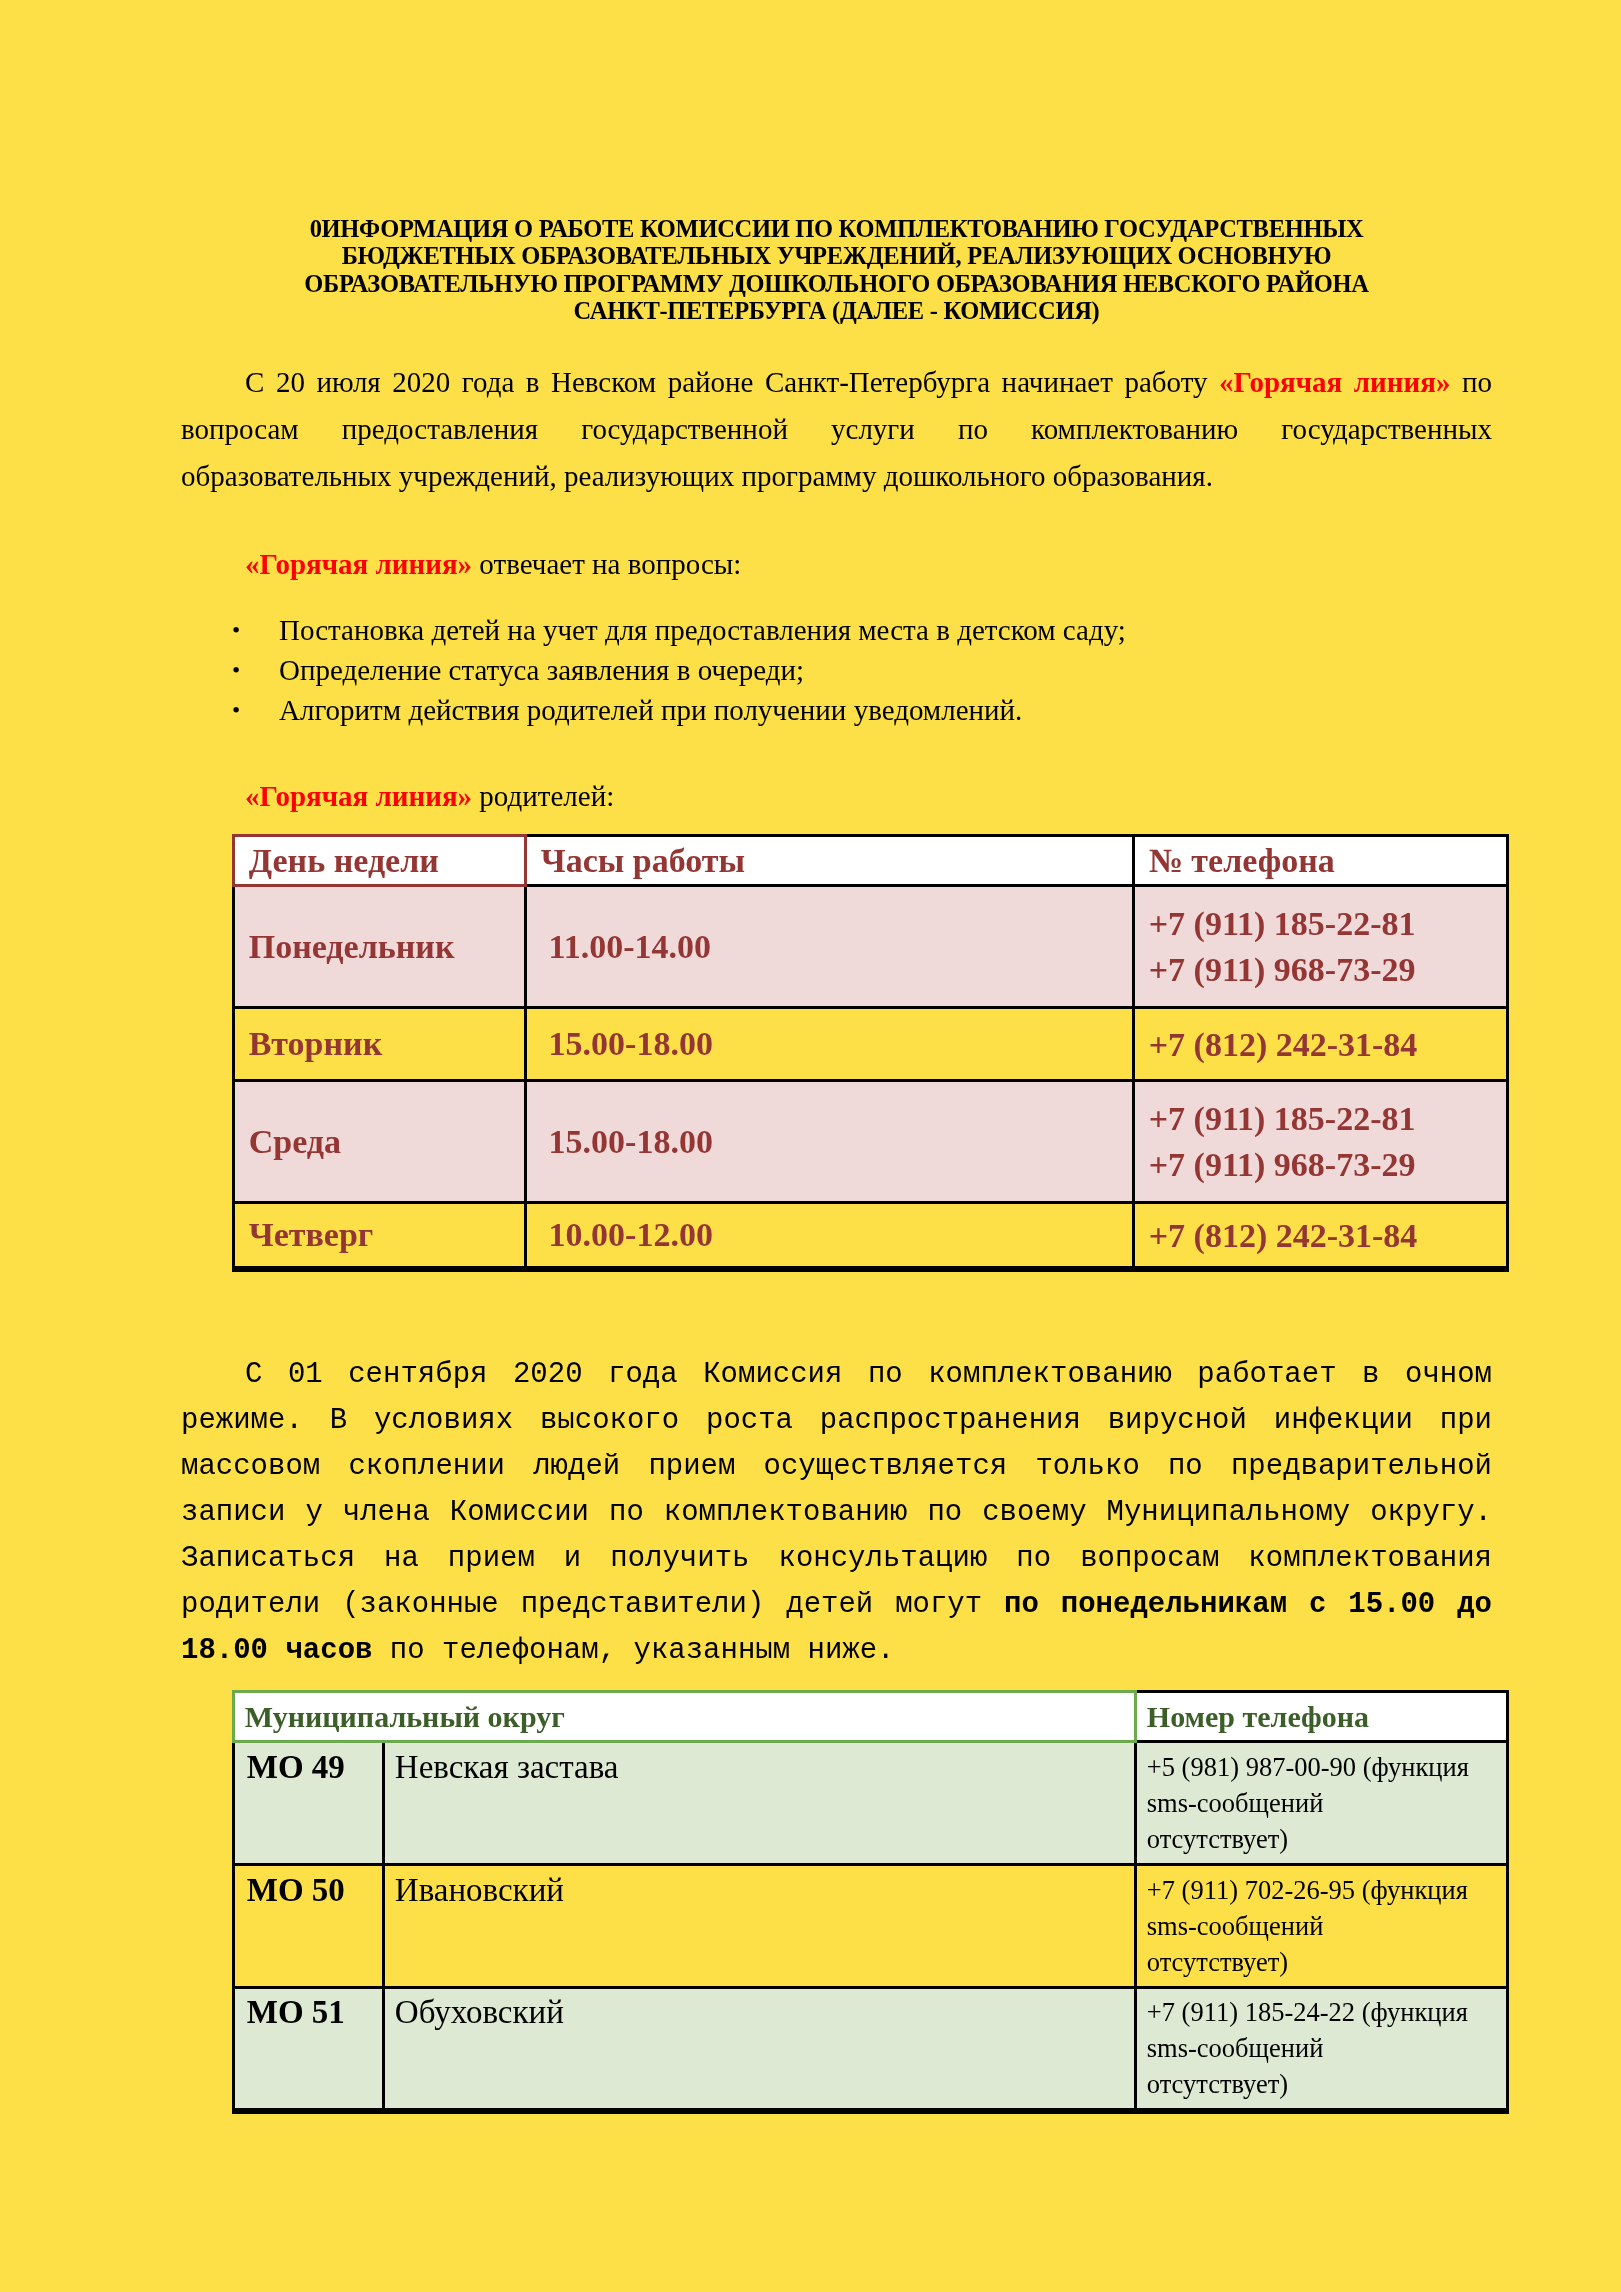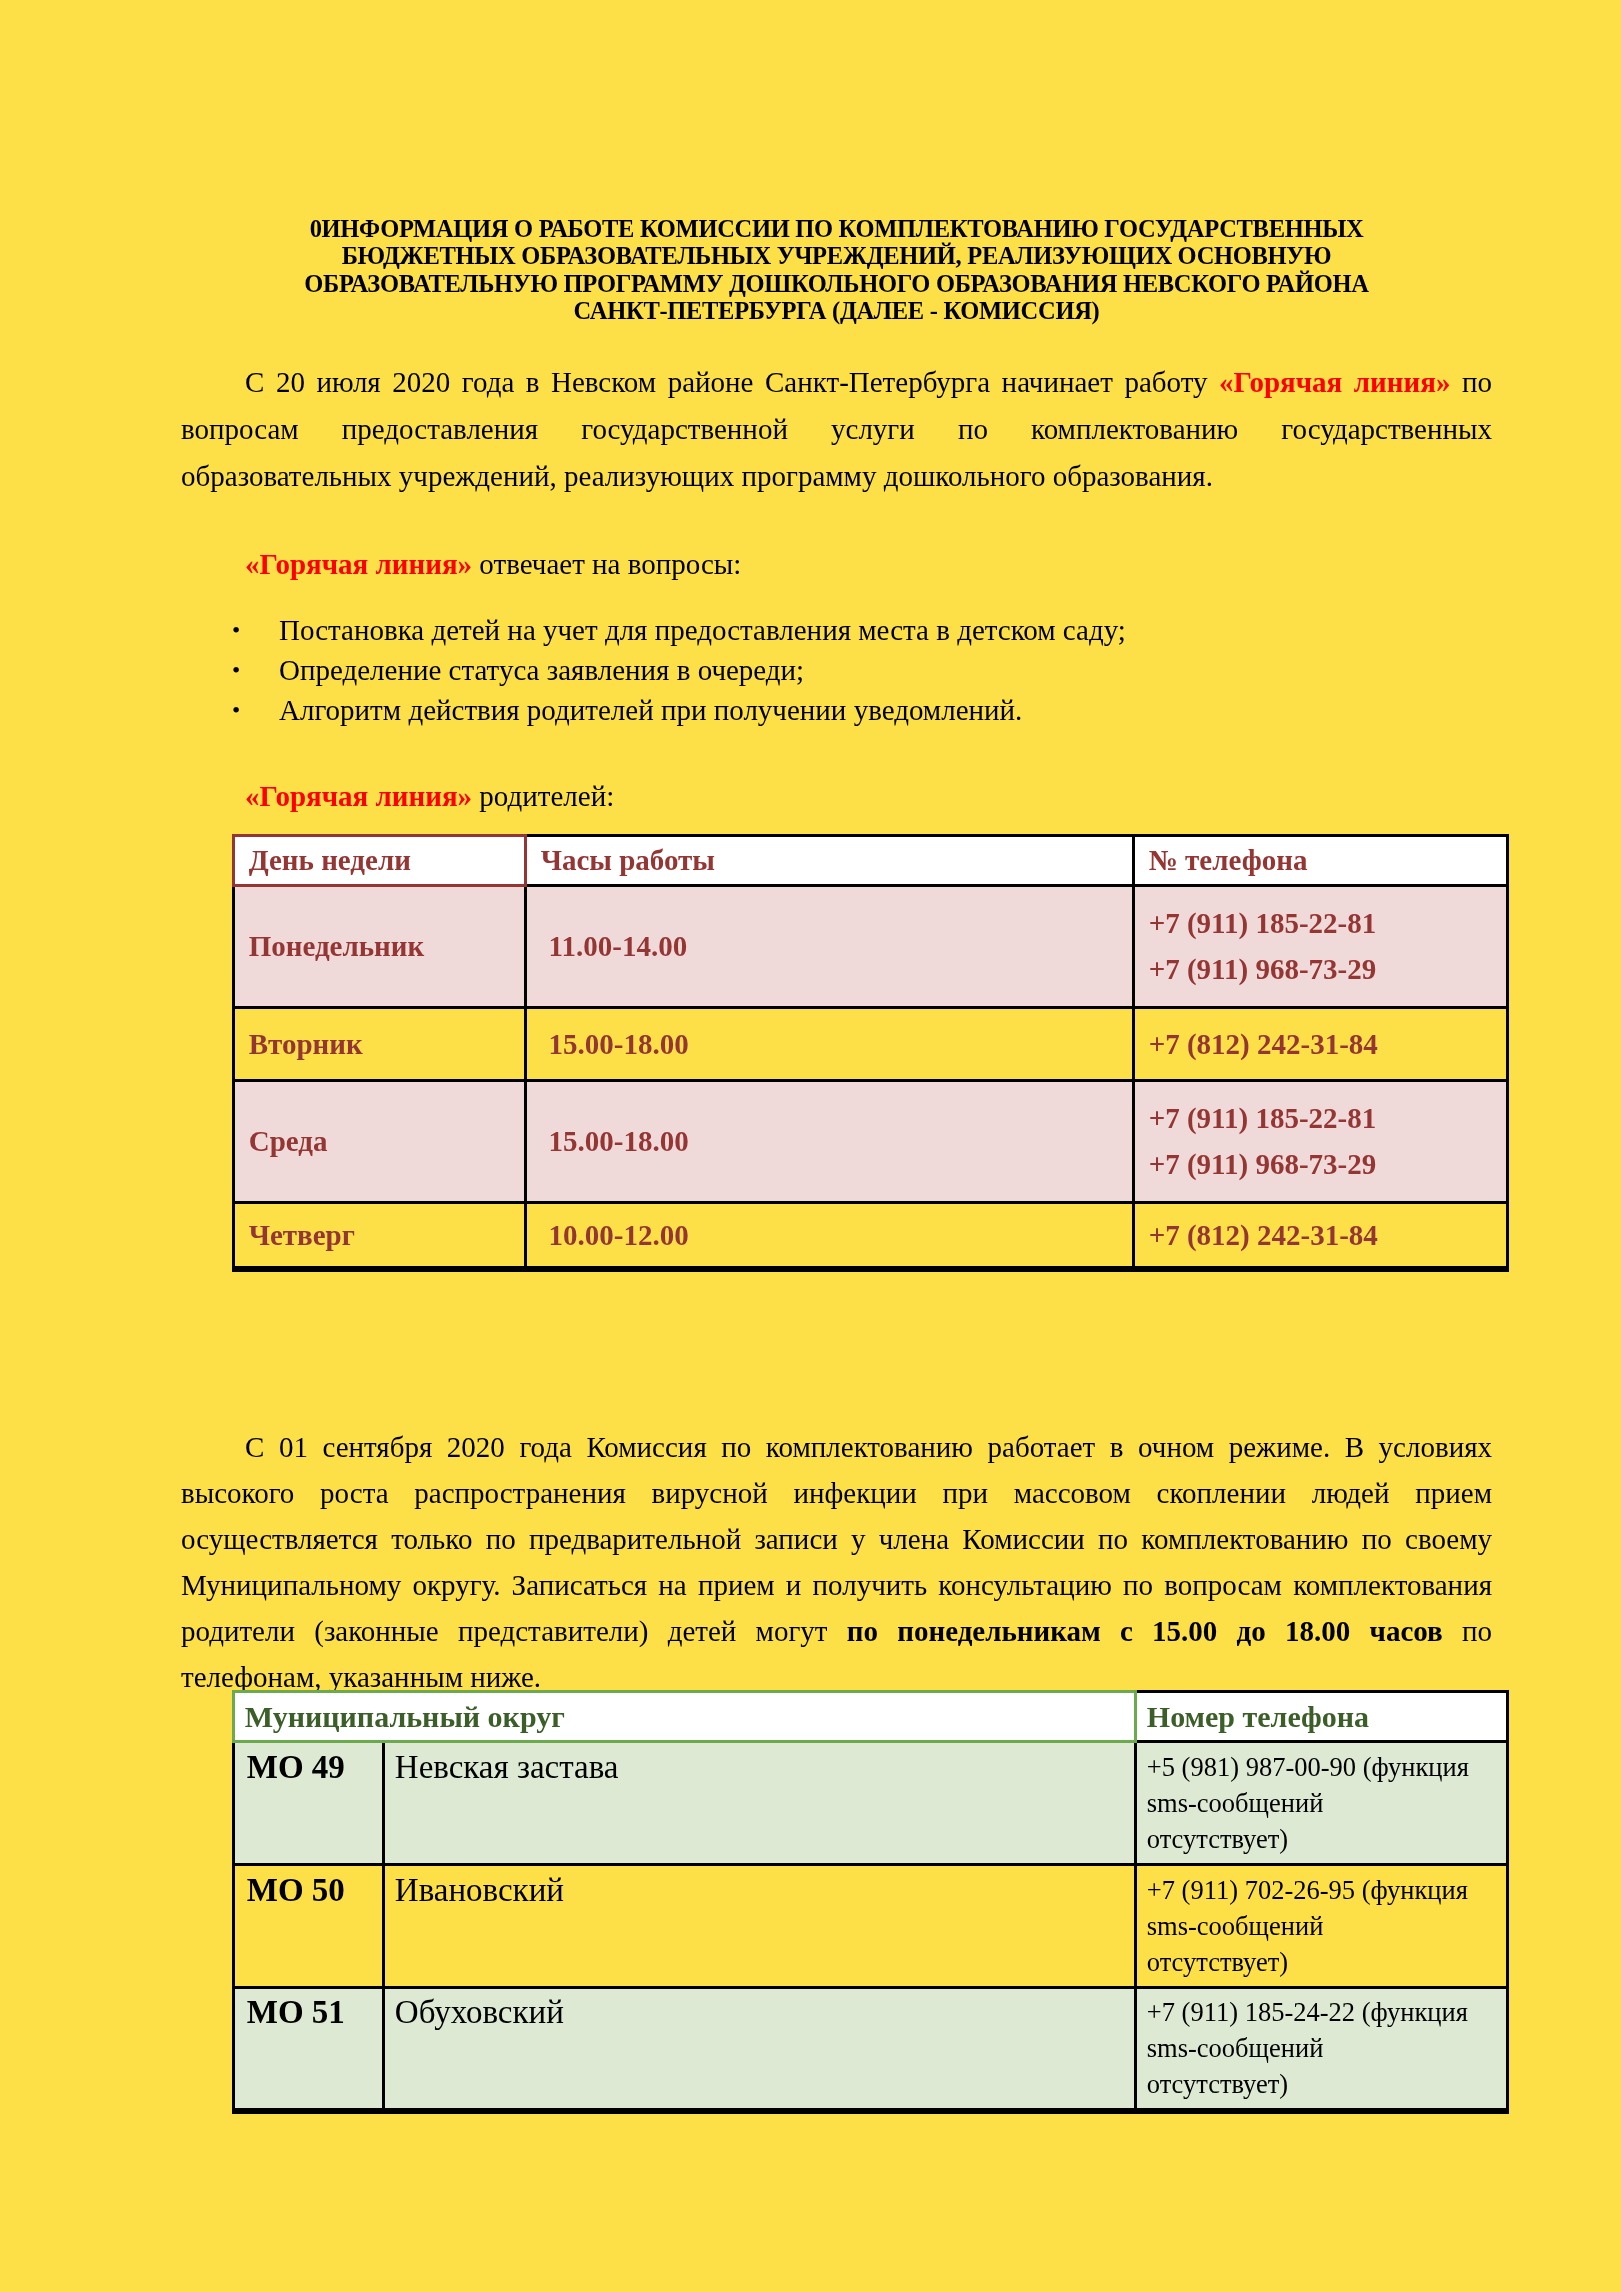--- a/index.html
+++ b/index.html
@@ -18,21 +18,21 @@
     text-align:center;font-weight:bold;font-size:24.5px;line-height:27.4px;
     letter-spacing:-0.3px;
   }
   .doc-title .tline{white-space:nowrap;}
   .para{
     position:absolute;left:181px;width:1311px;
     font-size:29px;line-height:47px;text-align:justify;
     text-indent:64px;margin:0;
   }
   .p1{top:359px;}
-  .p3{top:1424px;line-height:46px;}
+  .p3{top:1352px;line-height:46px;font-family:Liberation Mono, monospace;}
   .red{color:#FF0000;font-weight:bold;}
   .bold{font-weight:bold;}
   .subhead{
     position:absolute;left:181px;width:1311px;
     font-size:29px;line-height:39px;margin:0;padding-left:64px;box-sizing:border-box;
   }
   .sub1{top:545px;}
   .sub2{top:777px;}
   .bullets{
     position:absolute;top:610px;left:181px;width:1311px;
@@ -45,21 +45,21 @@
     position:absolute;left:51px;top:0;font-size:23.5px;line-height:40px;
   }
   
   table{border-collapse:collapse;table-layout:fixed;}
   .table1{
     position:absolute;top:834px;left:232px;width:1274px;
   }
   .table1 th,.table1 td{
     border:3.9px solid #000;
     color:#943634;
-    font-size:29px;
+    font-size:34px;
     vertical-align:middle;
     padding:2px 9.8px 2px 13.7px;
     overflow:hidden;
   }
   .table1 th{
     font-weight:bold;text-align:left;height:43px;background:#fff;
   }
   .table1 th.maroon-border{border:3.9px solid #943634;}
   .table1 td.day{font-weight:bold;}
   .table1 td.hours{font-weight:bold;padding-left:21.6px;}

